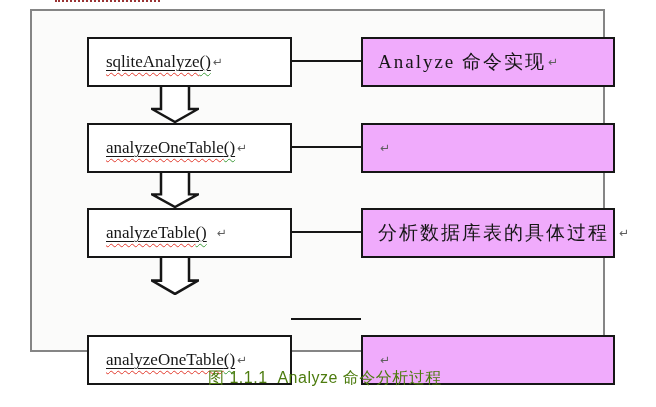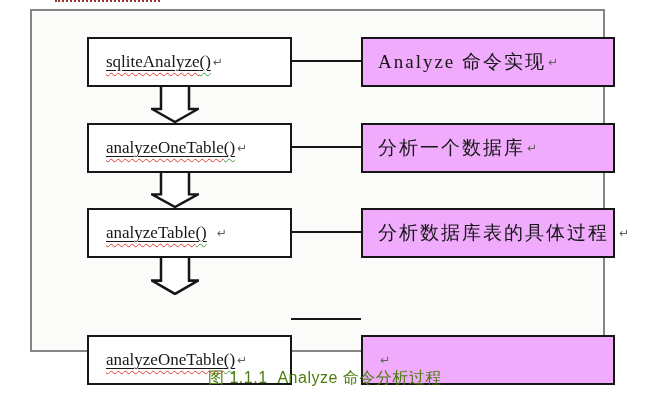--- a/index.html
+++ b/index.html
@@ -75,21 +75,20 @@
       <span class="desc-label">Analyze 命令实现</span>
         <span class="crlf">↵</span>
     </div>
     <div class="connector c1"></div>
 
     <div class="fnbox r2">
       <span class="fn-label"><span class="wavy-red">analyzeOneTable</span><span class="wavy-red wavy-green">()</span></span>
         <span class="crlf">↵</span>
     </div>
     <div class="descbox r2">
-      <span class="desc-label">分析一个数据库</span>
         <span class="crlf">↵</span>
     </div>
     <div class="connector c2"></div>
 
     <div class="fnbox r3">
       <span class="fn-label"><span class="wavy-red">analyzeTable</span><span class="wavy-red wavy-green">()</span></span>
         <span class="crlf">↵</span>
     </div>
     <div class="descbox r3">
       <span class="desc-label">分析数据库表的具体过程</span>

